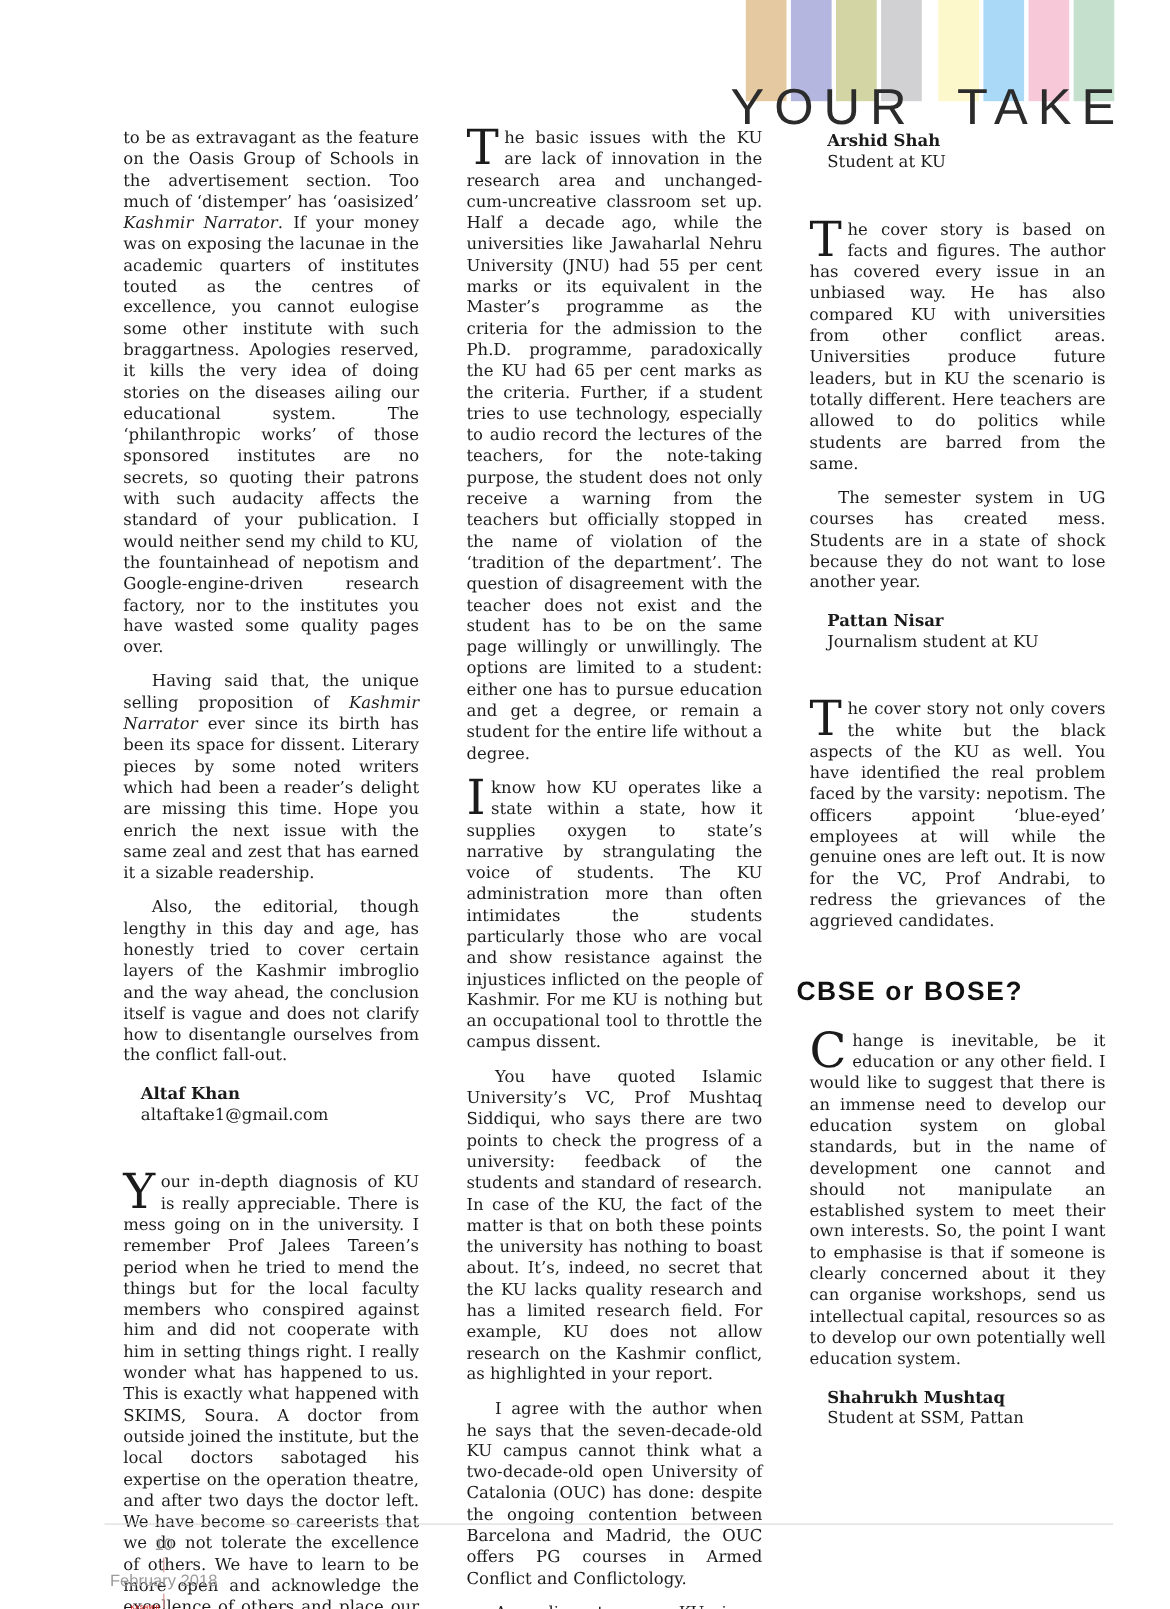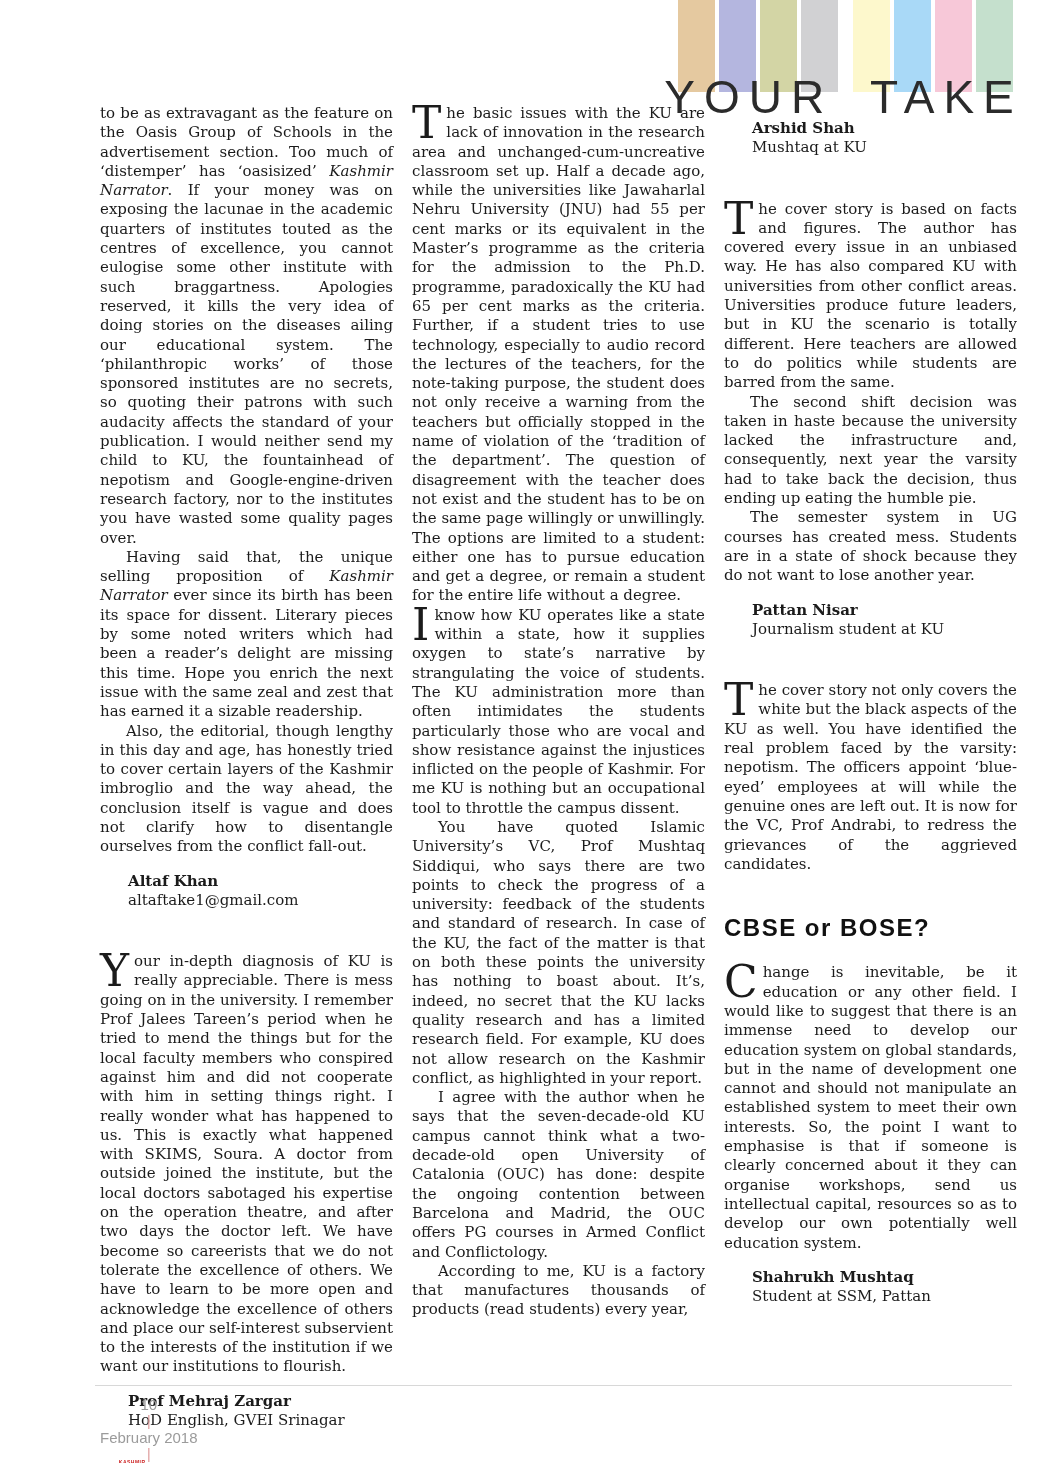--- a/index.html
+++ b/index.html
@@ -36,21 +36,21 @@
     position: absolute; top: 104px; width: 293px;
     text-align: justify;
     font-size: 15px;
     line-height: 19.3px;
     hyphens: auto; -webkit-hyphens: auto;
   }
   .col-1 { left: 100px; }
   .col-2 { left: 412px; }
   .col-3 { left: 724px; }
 
-  .col p { margin: 0; }
+  .col p { margin: 12px; }
   .col p.indent { text-indent: 26px; }
   .col p.letter-start { clear: left; }
 
   .dropcap {
     float: left;
     font-size: 44px;
     line-height: 34px;
     padding: 2px 5px 0 0;
   }
 
@@ -122,24 +122,23 @@
 <div class="col col-2">
     <p class="letter-start"><span class="dropcap">T</span><span>he basic issues with the KU are lack of innovation in the research area and unchanged-cum-uncreative classroom set up. Half a decade ago, while the universities like Jawaharlal Nehru University (JNU) had 55 per cent marks or its equivalent in the Master’s programme as the criteria for the admission to the Ph.D. programme, paradoxically the KU had 65 per cent marks as the criteria. Further, if a student tries to use technology, especially to audio record the lectures of the teachers, for the note-taking purpose, the student does not only receive a warning from the teachers but officially stopped in the name of violation of the ‘tradition of the department’. The question of disagreement with the teacher does not exist and the student has to be on the same page willingly or unwillingly. The options are limited to a student: either one has to pursue education and get a degree, or remain a student for the entire life without a degree.</span></p>
     <p class="letter-start"><span class="dropcap">I</span><span>know how KU operates like a state within a state, how it supplies oxygen to state’s narrative by strangulating the voice of students. The KU administration more than often intimidates the students particularly those who are vocal and show resistance against the injustices inflicted on the people of Kashmir. For me KU is nothing but an occupational tool to throttle the campus dissent.</span></p>
     <p class="indent"><span>You have quoted Islamic University’s VC, Prof Mushtaq Siddiqui, who says there are two points to check the progress of a university: feedback of the students and standard of research. In case of the KU, the fact of the matter is that on both these points the university has nothing to boast about. It’s, indeed, no secret that the KU lacks quality research and has a limited research field. For example, KU does not allow research on the Kashmir conflict, as highlighted in your report.</span></p>
     <p class="indent"><span>I agree with the author when he says that the seven-decade-old KU campus cannot think what a two-decade-old open University of Catalonia (OUC) has done: despite the ongoing contention between Barcelona and Madrid, the OUC offers PG courses in Armed Conflict and Conflictology.</span></p>
     <p class="indent"><span>According to me, KU is a factory that manufactures thousands of products (read students) every year,</span></p>
   </div>
 <div class="col col-3">
     <div class="signature">
       <div class="sig-name">Arshid Shah</div>
-      <div class="sig-detail">Mushtaq at KU</div>
+      <div class="sig-detail">Student at KU</div>
     </div>
     <p class="letter-start"><span class="dropcap">T</span><span>he cover story is based on facts and figures. The author has covered every issue in an unbiased way. He has also compared KU with universities from other conflict areas. Universities produce future leaders, but in KU the scenario is totally different. Here teachers are allowed to do politics while students are barred from the same.</span></p>
-    <p class="indent"><span>The second shift decision was taken in haste because the university lacked the infrastructure and, consequently, next year the varsity had to take back the decision, thus ending up eating the humble pie.</span></p>
     <p class="indent"><span>The semester system in UG courses has created mess. Students are in a state of shock because they do not want to lose another year.</span></p>
     <div class="signature">
       <div class="sig-name">Pattan Nisar</div>
       <div class="sig-detail">Journalism student at KU</div>
     </div>
     <p class="letter-start"><span class="dropcap">T</span><span>he cover story not only covers the white but the black aspects of the KU as well. You have identified the real problem faced by the varsity: nepotism. The officers appoint ‘blue-eyed’ employees at will while the genuine ones are left out. It is now for the VC, Prof Andrabi, to redress the grievances of the aggrieved candidates.</span></p>
     <div class="section-heading">CBSE or BOSE?</div>
     <p class="letter-start"><span class="dropcap">C</span><span>hange is inevitable, be it education or any other field. I would like to suggest that there is an immense need to develop our education system on global standards, but in the name of development one cannot and should not manipulate an established system to meet their own interests. So, the point I want to emphasise is that if someone is clearly concerned about it they can organise workshops, send us intellectual capital, resources so as to develop our own potentially well education system.</span></p>
     <div class="signature">
       <div class="sig-name">Shahrukh Mushtaq</div>

